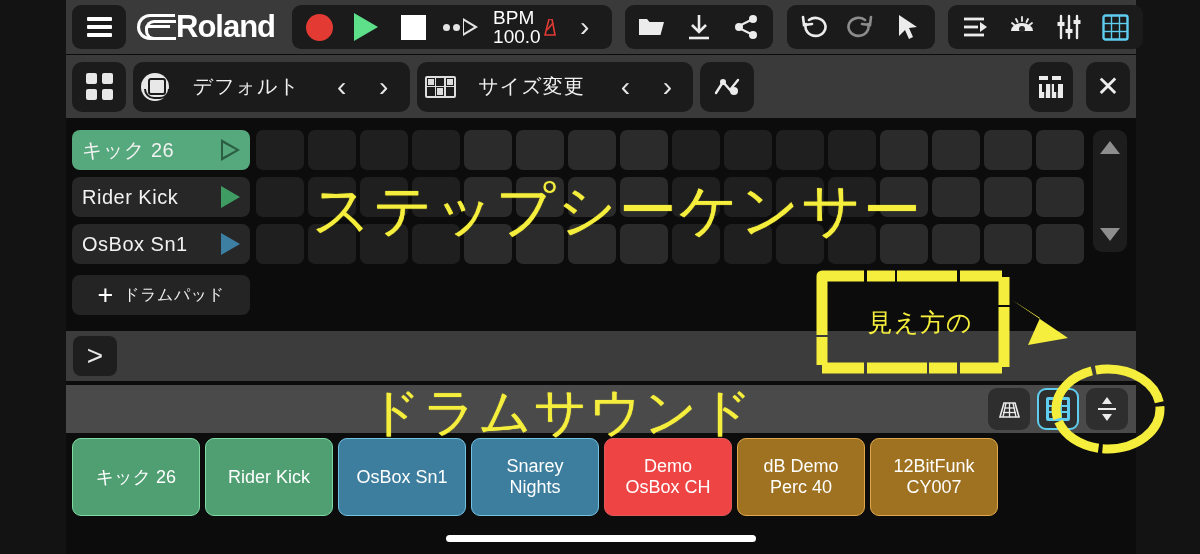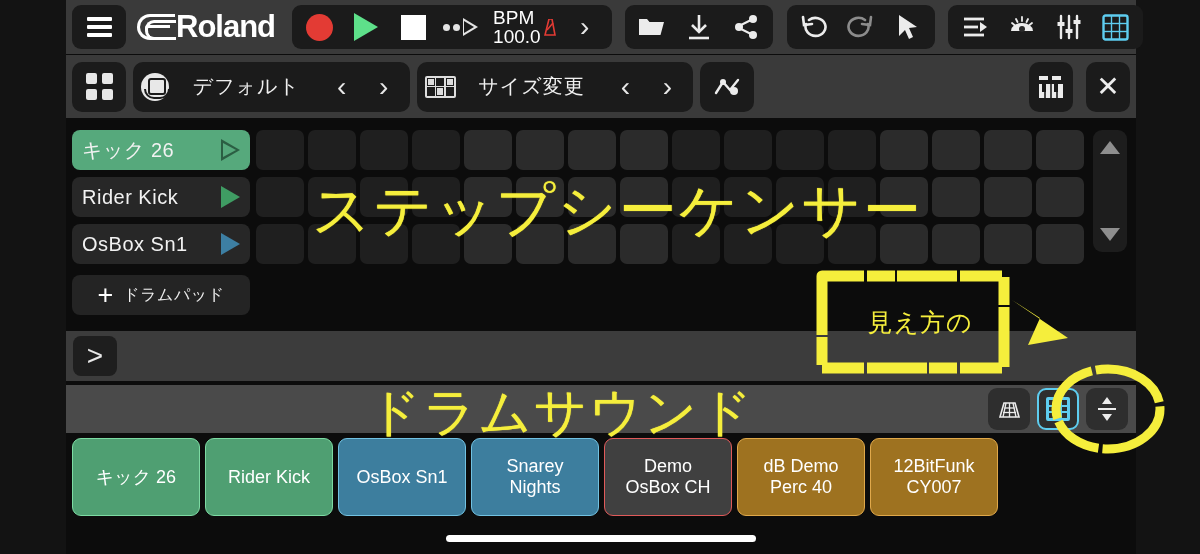--- a/index.html
+++ b/index.html
@@ -198,21 +198,21 @@
 
   
   .pads { position: absolute; left: 6px; top: 438px; display: flex; gap: 5px; }
   .pad {
     width: 128px; height: 78px; border-radius: 9px;
     display: flex; align-items: center; justify-content: center; text-align: center;
     color: #fff; font-size: 18px; line-height: 1.15; cursor: pointer; padding: 0 6px;
   }
   .pad.green { background: #4f9f72; border: 1.5px solid #7ddba3; }
   .pad.blue  { background: #3d7e9e; border: 1.5px solid #72c2e2; }
-  .pad.red   { background: #404040; border: 1.5px solid #e05a5a; }
+  .pad.red   { background: #ef4444; border: 1.5px solid #e05a5a; }
   .pad.amber { background: #9e7220; border: 1.5px solid #e0a84a; }
 
   .home-indicator {
     position: absolute; left: 50%; transform: translateX(-50%); bottom: 12px;
     width: 310px; height: 7px; background: #fff; border-radius: 4px;
   }
 
   
   .anno { position: absolute; color: #f5ee3c; pointer-events: none; }
   .anno-seq {

